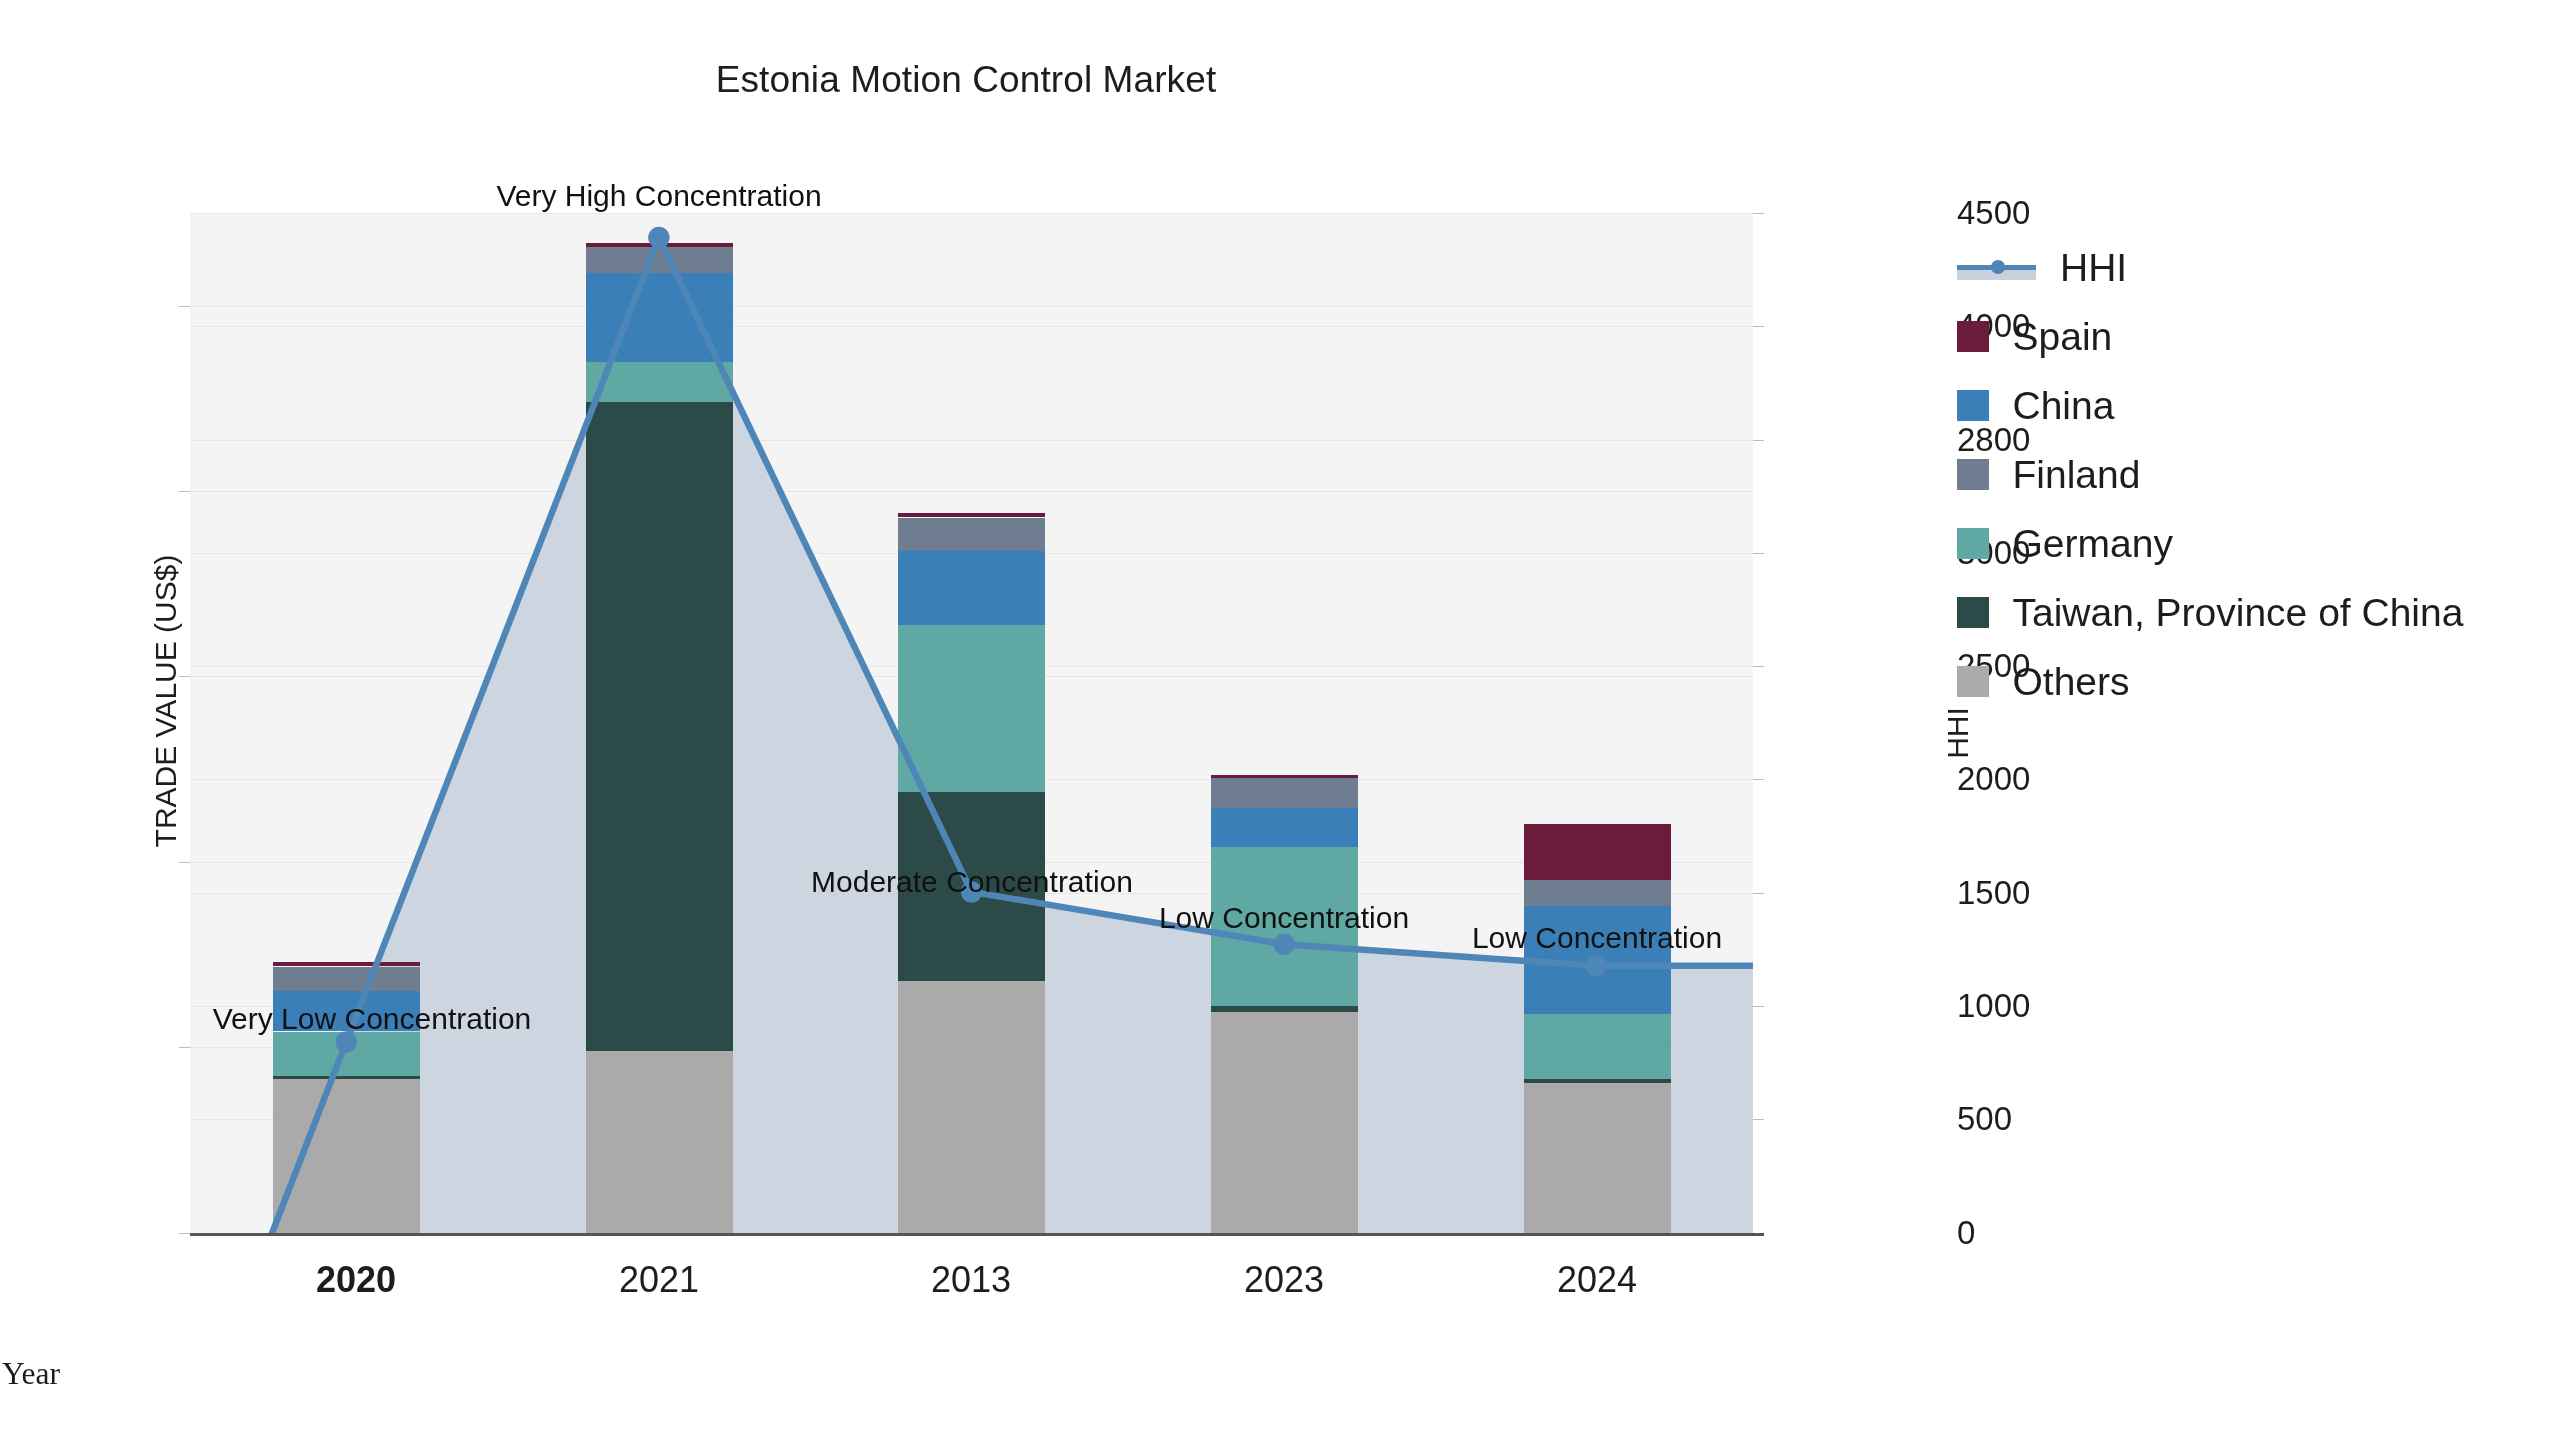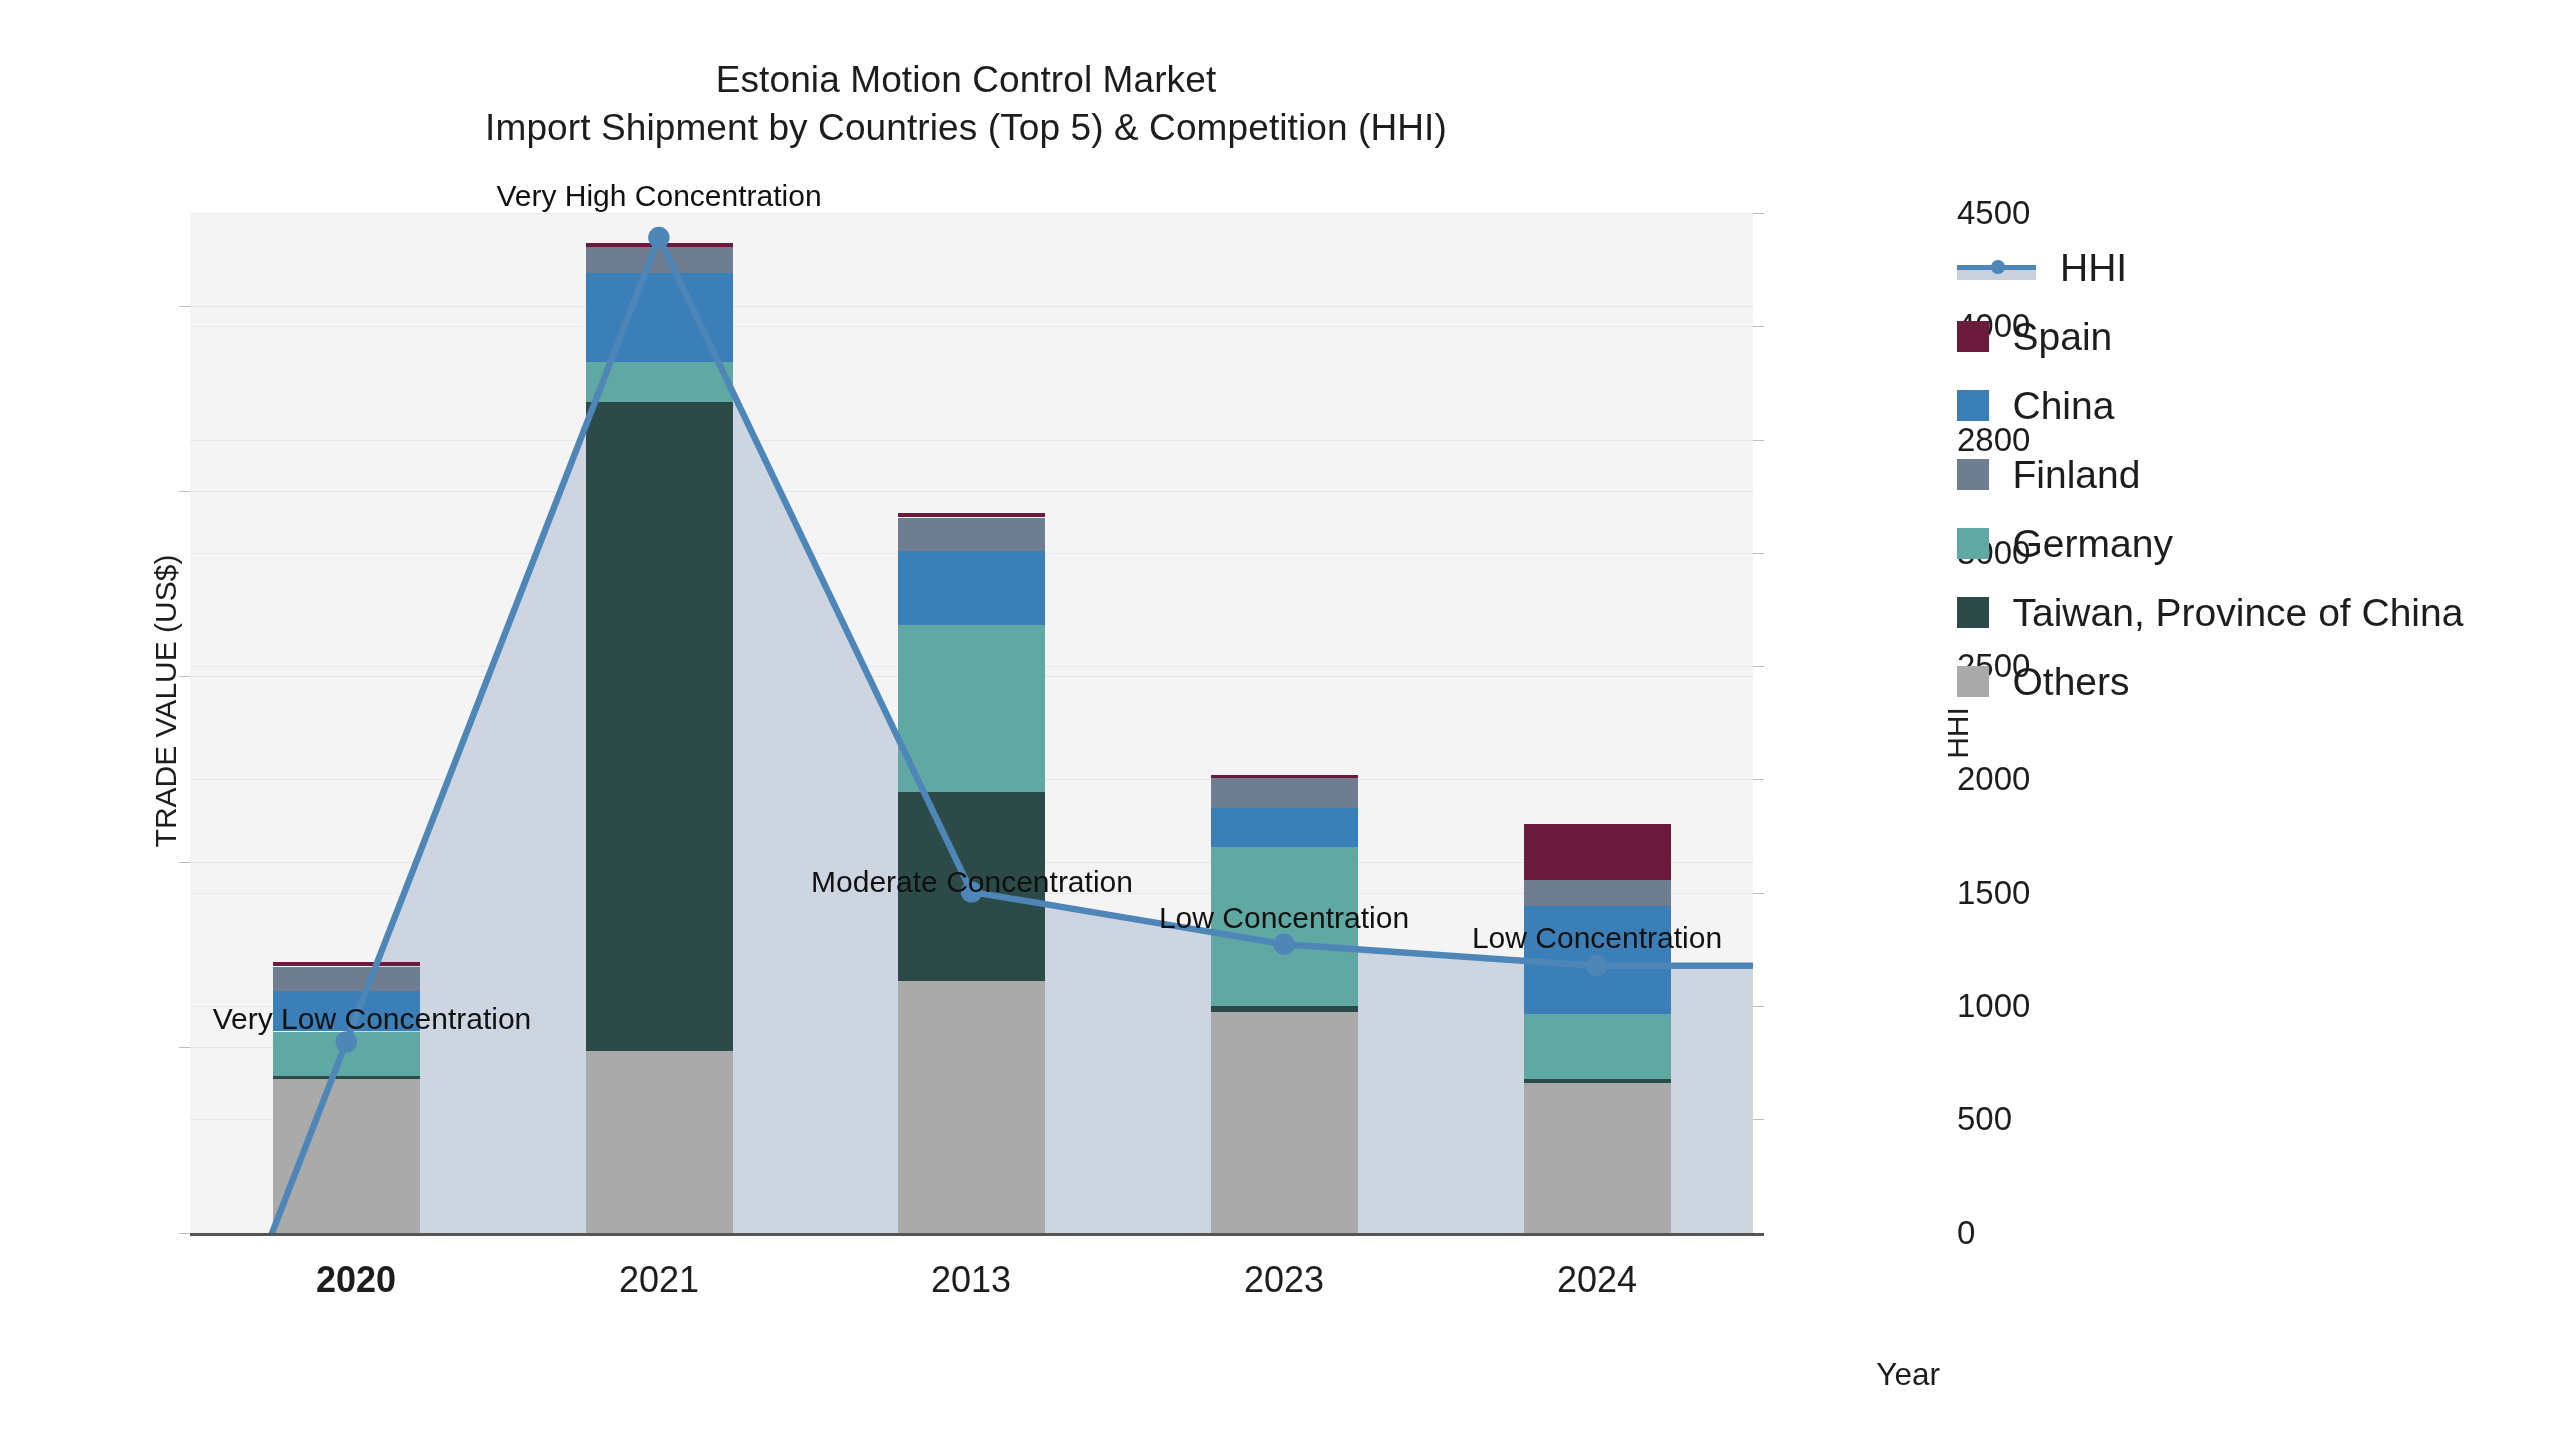--- a/index.html
+++ b/index.html
@@ -53,22 +53,22 @@
     position:absolute; left:20px; top:701px;
     transform:translateY(-50%) rotate(-90deg); transform-origin:center center;
     font-size:30px; color:#1d1d1d; white-space:nowrap;
   }
   #ylabel-right {
     position:absolute; left:1932px; top:733px;
     transform:translateY(-50%) rotate(-90deg); transform-origin:center center;
     font-size:30px; color:#1d1d1d; white-space:nowrap;
   }
   #xlabel {
-    position:absolute; left:8px; top:1356px; width:1932px;
-    text-align:right; font-size:31.5px; color:#1d1d1d;
+    position:absolute; left:2px; top:1356px; width:1932px;
+    text-align:left; font-size:31.5px; color:#1d1d1d;font-family:Liberation Serif, serif;
   }
 
   #axis-baseline {
     position:absolute; left:190px; top:1233px; width:1574px; height:2.9px; background:#555;
   }
 
   
   .annot {
     position:absolute; font-size:30px; color:#111;
     white-space:nowrap; transform:translate(-50%,-50%);
@@ -86,21 +86,20 @@
 
   svg.overlay { position:absolute; left:0; top:0; width:100%; height:100%; pointer-events:none; }
 </style>
 </head>
 <body>
 
 <div id="figure">
 
   <div id="title-block">
     <div class="tline">Estonia Motion Control Market</div>
-    <div class="tline">Import Shipment by Countries (Top 5) &amp; Competition (HHI)</div>
   </div>
 
   <div id="plot">
     <div id="gridlines">
         <div class="gridline" style="top: 1020px;"></div>
         <div class="gridline" style="top: 906px;"></div>
         <div class="gridline" style="top: 793px;"></div>
         <div class="gridline" style="top: 680px;"></div>
         <div class="gridline" style="top: 566px;"></div>
         <div class="gridline" style="top: 453px;"></div>

